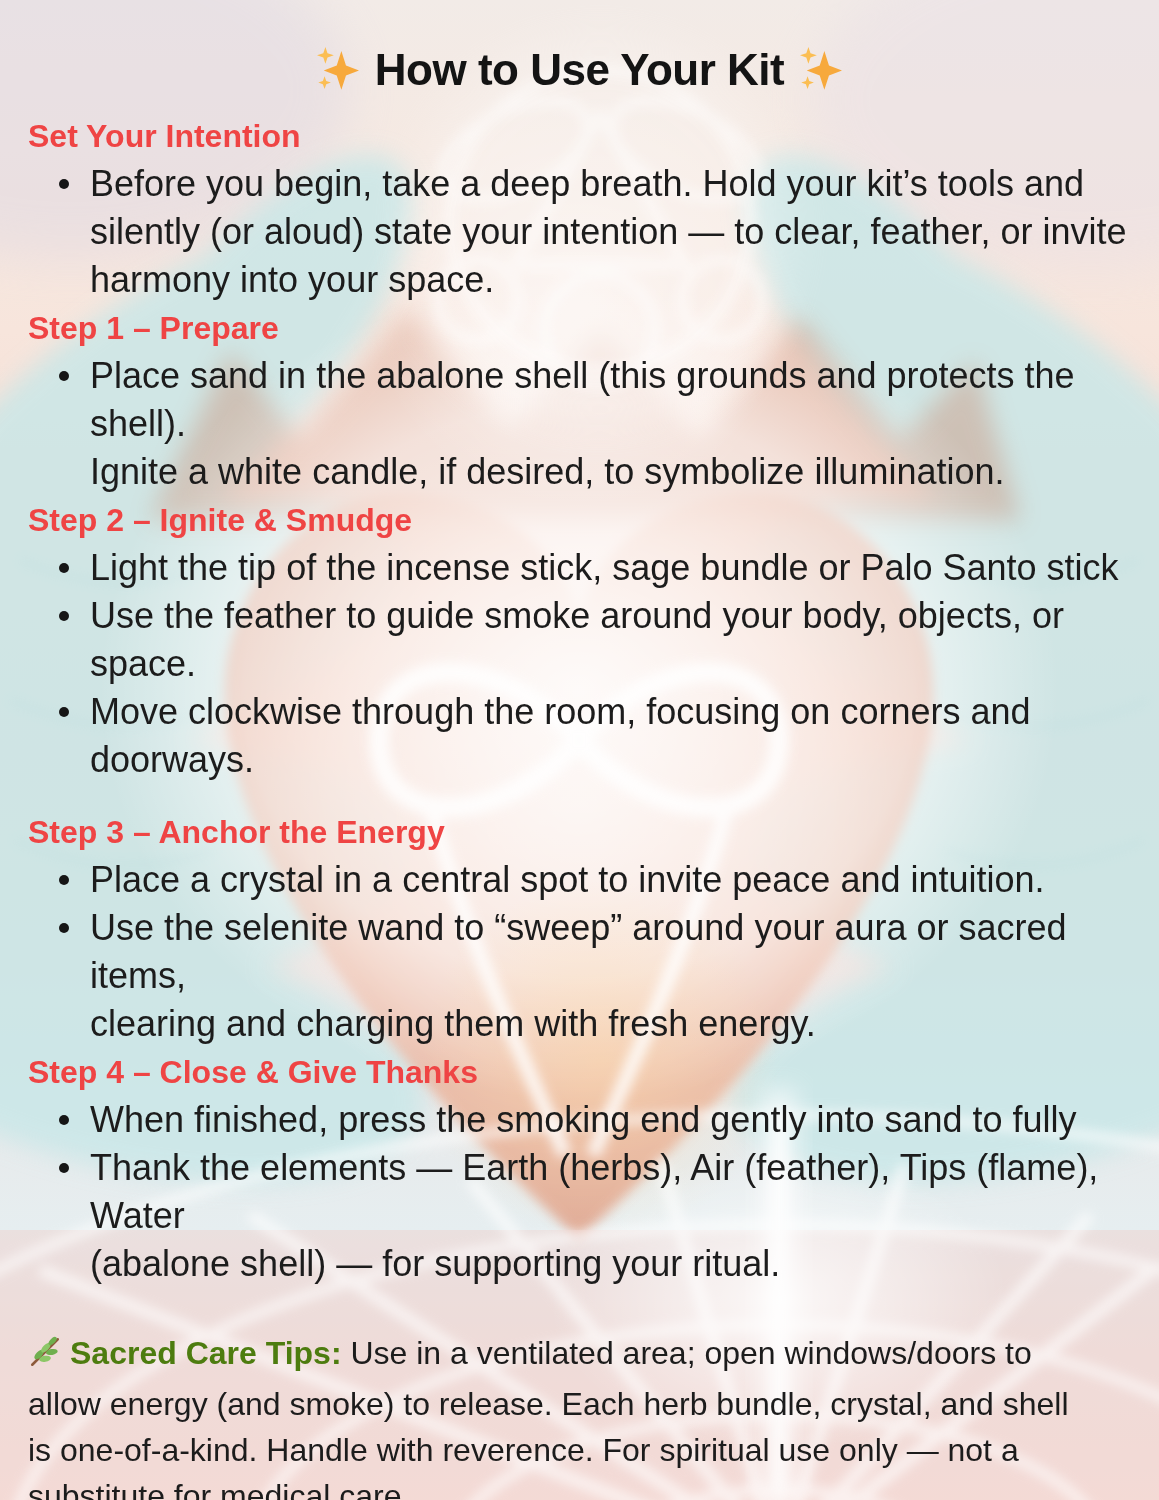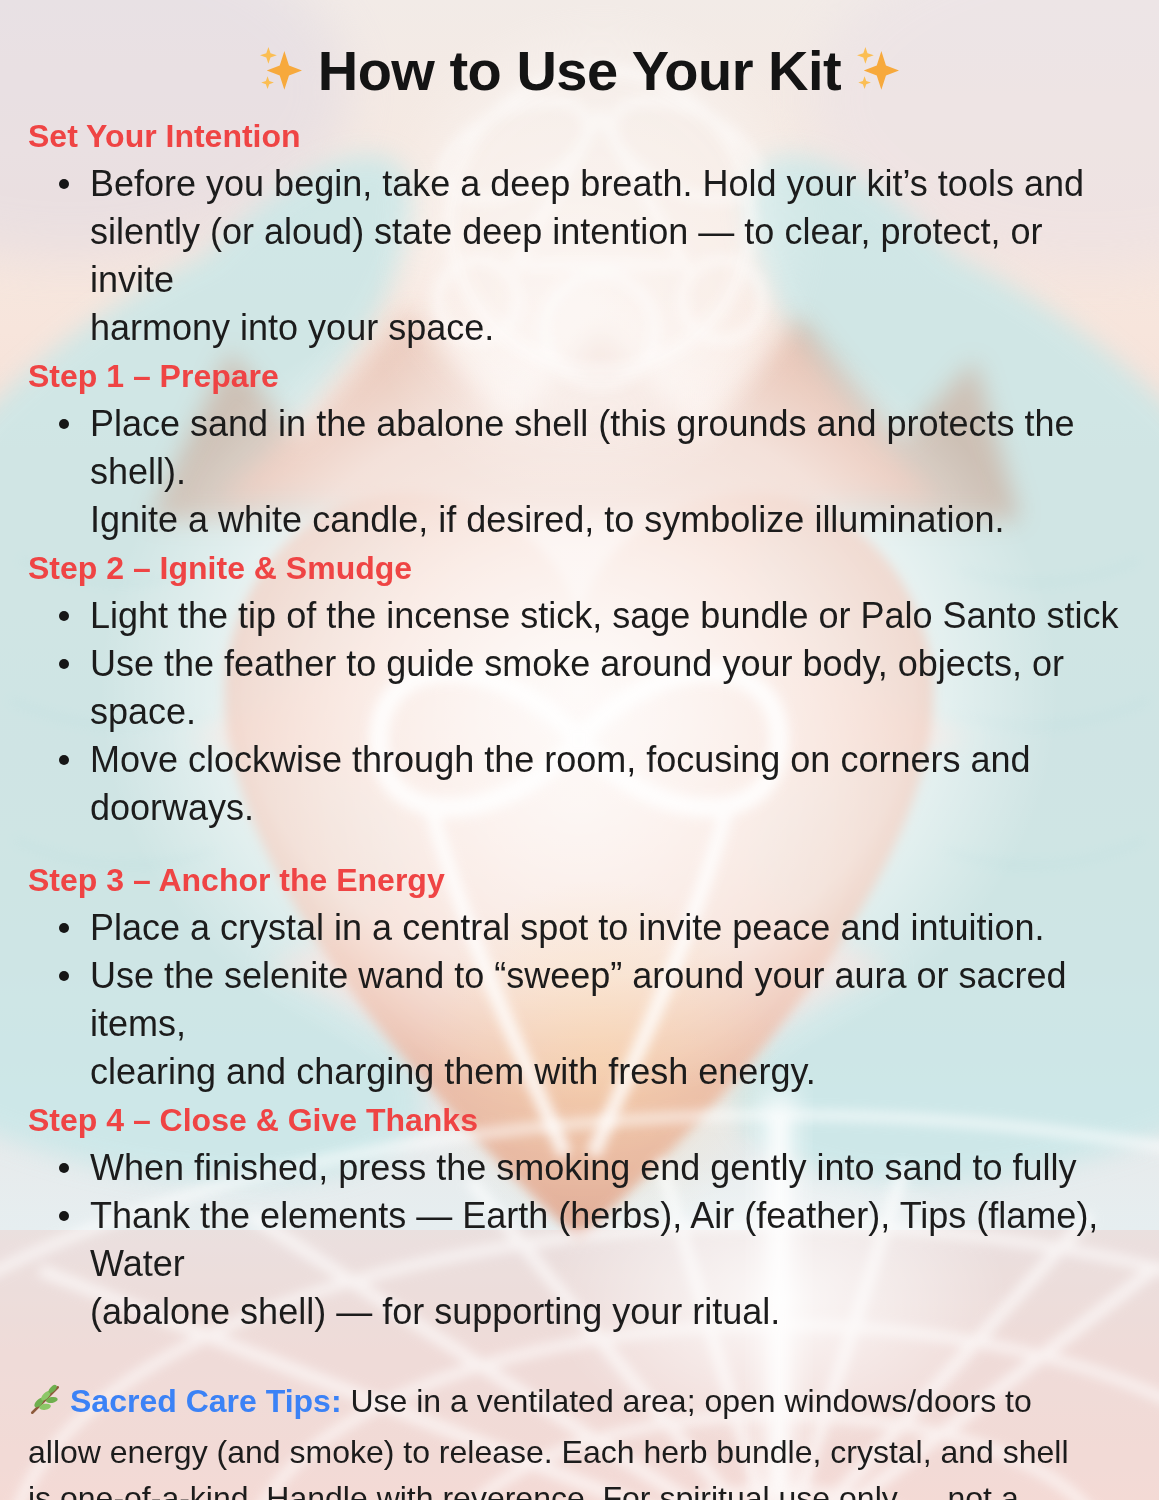--- a/index.html
+++ b/index.html
@@ -8,33 +8,33 @@
     font-family:"Liberation Sans",sans-serif;color:#1c1c1c;
     background:linear-gradient(180deg,
       #f2ebe7 0%,#f5e9e2 10%,#f7e5dc 22%,#f6ded5 36%,
       #f3dcd4 50%,#edded9 62%,#e8e9ea 74%,#e6eef0 82%,
       #eee6e4 90%,#f7e3df 100%);
   }
   .bg-art{position:absolute;inset:0;z-index:0;}
   .content{position:relative;z-index:1;padding:0 28px;}
 
   .title-row{display:flex;justify-content:center;align-items:center;gap:16px;padding-top:34px;height:72px;}
-  .title-text{font-size:56px;font-weight:700;letter-spacing:-0.5px;color:#141414;}
+  .title-text{font-size:44px;font-weight:700;letter-spacing:-0.5px;color:#141414;}
   .sparkle-icon svg{display:block;}
 
   .doc{margin-top:6px;}
   .section-heading{font-size:32px;font-weight:700;line-height:48px;color:#ef4444;}
   .bullets{list-style:none;margin:0;padding:0 0 0 62px;}
   .bullet-item{position:relative;}
   .bullet-dot{position:absolute;left:-31px;top:19px;width:10px;height:10px;border-radius:50%;background:#161616;}
   .bullet-line{font-size:36px;line-height:48px;}
   .section:nth-of-type(4){margin-top:24px;}
 
   .tips{margin-top:42px;font-size:32px;line-height:46px;}
-  .tips-label{font-weight:700;color:#3b82f6;}
+  .tips-label{font-weight:700;color:#4d7c0f;}
   .herb-icon{display:inline-block;vertical-align:-5px;margin-right:8px;}
 </style>
 </head>
 <body>
 
 <svg class="bg-art" width="1159" height="1500" viewBox="0 0 1159 1500" aria-hidden="true">
   <defs>
     <filter id="b6" x="-50%" y="-50%" width="200%" height="200%">
         <feGaussianBlur stdDeviation="6"></feGaussianBlur>
       </filter>
@@ -157,21 +157,21 @@
     </span>
   </div>
 
   <div class="doc">
       <section class="section">
         <div class="section-heading">Set Your Intention</div>
         <ul class="bullets">
           <li class="bullet-item">
             <span class="bullet-dot"></span>
             <div class="bullet-line">Before you begin, take a deep breath. Hold your kit’s tools and</div>
-            <div class="bullet-line">silently (or aloud) state deep intention — to clear, protect, or invite</div>
+            <div class="bullet-line">silently (or aloud) state your intention — to clear, feather, or invite</div>
             <div class="bullet-line">harmony into your space.</div>
           </li>
         </ul>
       </section>
       <section class="section">
         <div class="section-heading">Step 1 – Prepare</div>
         <ul class="bullets">
           <li class="bullet-item">
             <span class="bullet-dot"></span>
             <div class="bullet-line">Place sand in the abalone shell (this grounds and protects the shell).</div>

